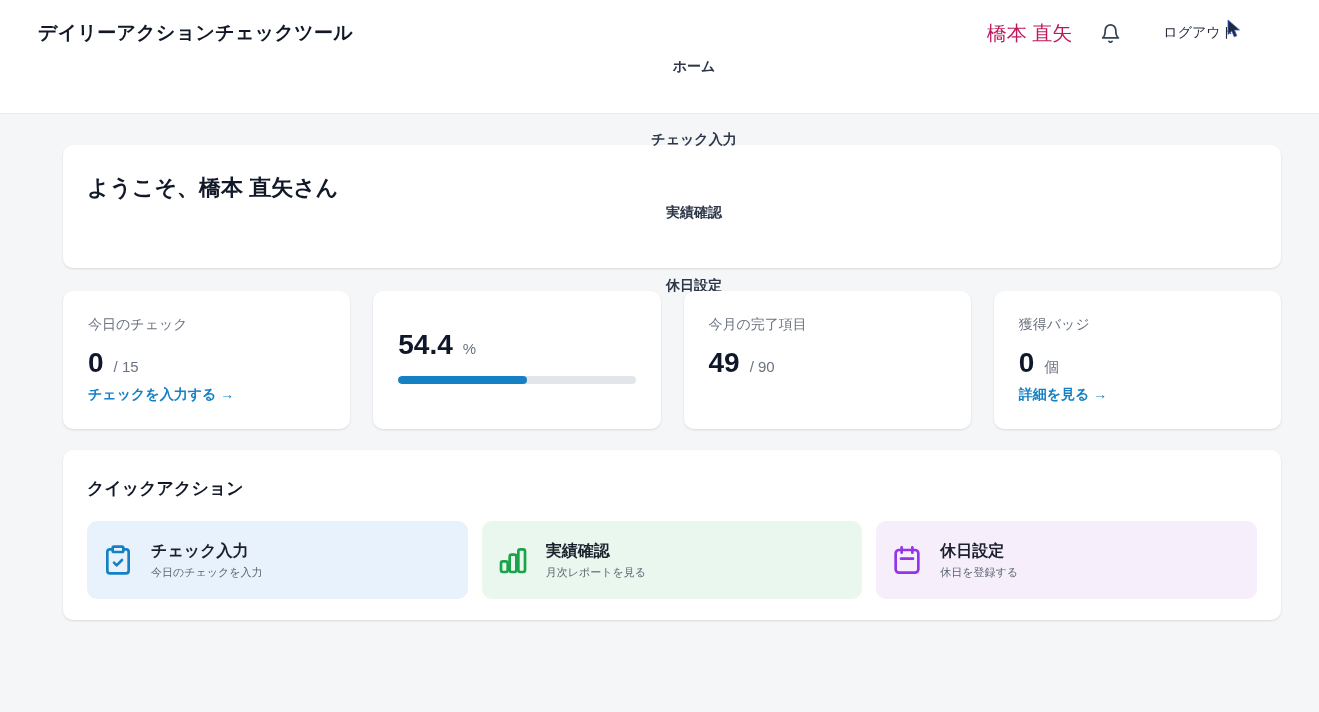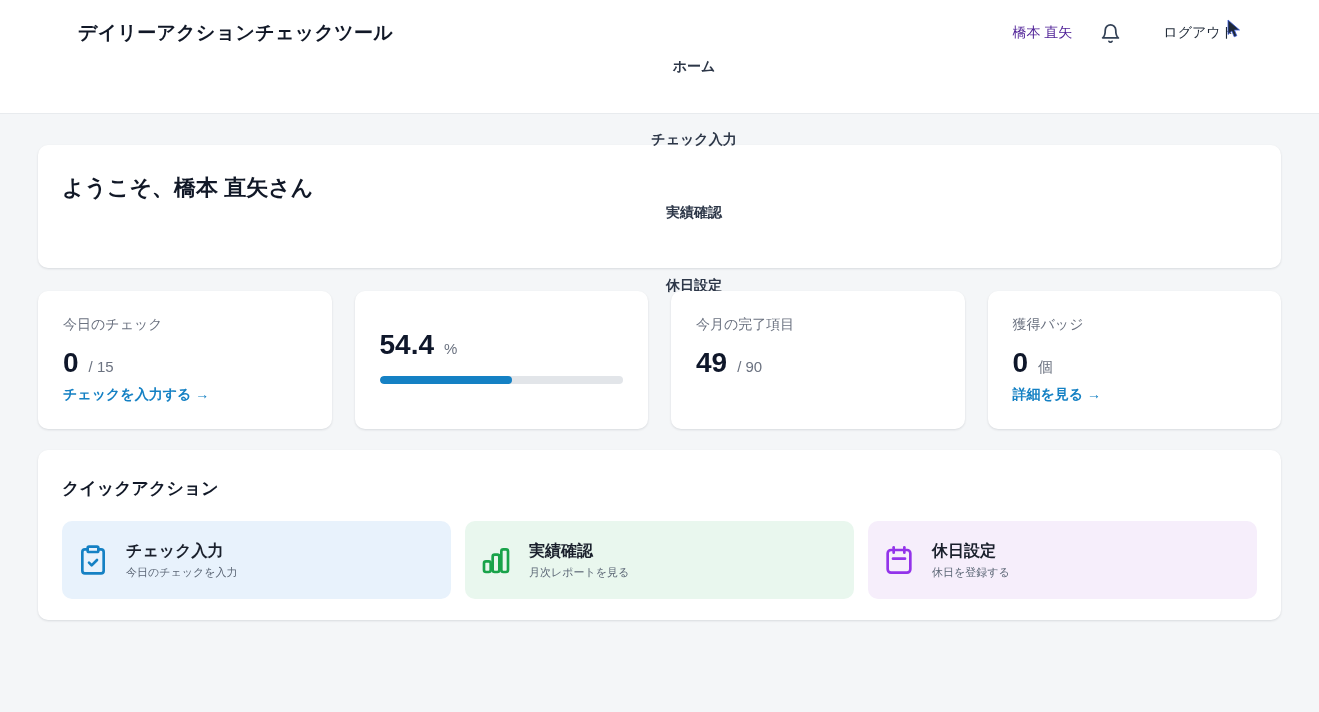--- a/index.html
+++ b/index.html
@@ -10,34 +10,34 @@
     color:#1a202c;
     overflow:hidden;
     position:relative;
   }
   
   .app-header { background:#ffffff; border-bottom:1px solid #e8ebee; height:114px; }
   .header-top {
     display:flex; align-items:center; justify-content:space-between;
     height:58px; padding:8px 84px 0 38px;
   }
-  .app-title { font-size:19px; font-weight:700; color:#111827; letter-spacing:.3px;margin-left:40px; }
+  .app-title { font-size:19px; font-weight:700; color:#111827; letter-spacing:.3px; }
   .header-right { display:flex; align-items:center; gap:28px; }
-  .user-name { font-size:14px; color:#4c1d95; }
+  .user-name { font-size:20px; color:#be185d; }
   .icon-btn { background:none; border:none; cursor:pointer; display:flex; align-items:center; color:#334155; }
   .icon-btn svg { width:21px; height:21px; }
   .logout-btn {
     background:none; border:none; cursor:pointer;
     font-family:inherit; font-size:14px; color:#1f2937; margin-left:14px;
   }
   .main-nav { display:flex; align-items:center; gap:55px; padding-left:69px; height:54px;flex-direction:column; }
   .nav-item { font-size:14px; font-weight:700; color:#2d3748; text-decoration:none; cursor:pointer; }
 
   
-  .main { padding:31px 38px 12px 38px; }
+  .main { padding:31px 38px 12px 38px;margin-left:25px; }
   .card {
     background:#ffffff; border-radius:10px;
     box-shadow:0 1px 3px rgba(16,24,40,.07), 0 1px 2px rgba(16,24,40,.05);
   }
   .welcome-card { height:123px; padding:28px 24px; margin-bottom:23px; }
   .welcome-title { font-size:22px; font-weight:700; color:#111827; }
   .welcome-subtitle { margin-top:17px; font-size:15px; color:#6b7280; }
 
   .stats-grid { display:grid; grid-template-columns:repeat(4,1fr); gap:23px; margin-bottom:21px; }
   .stat-card { height:138px; padding:25px; }

